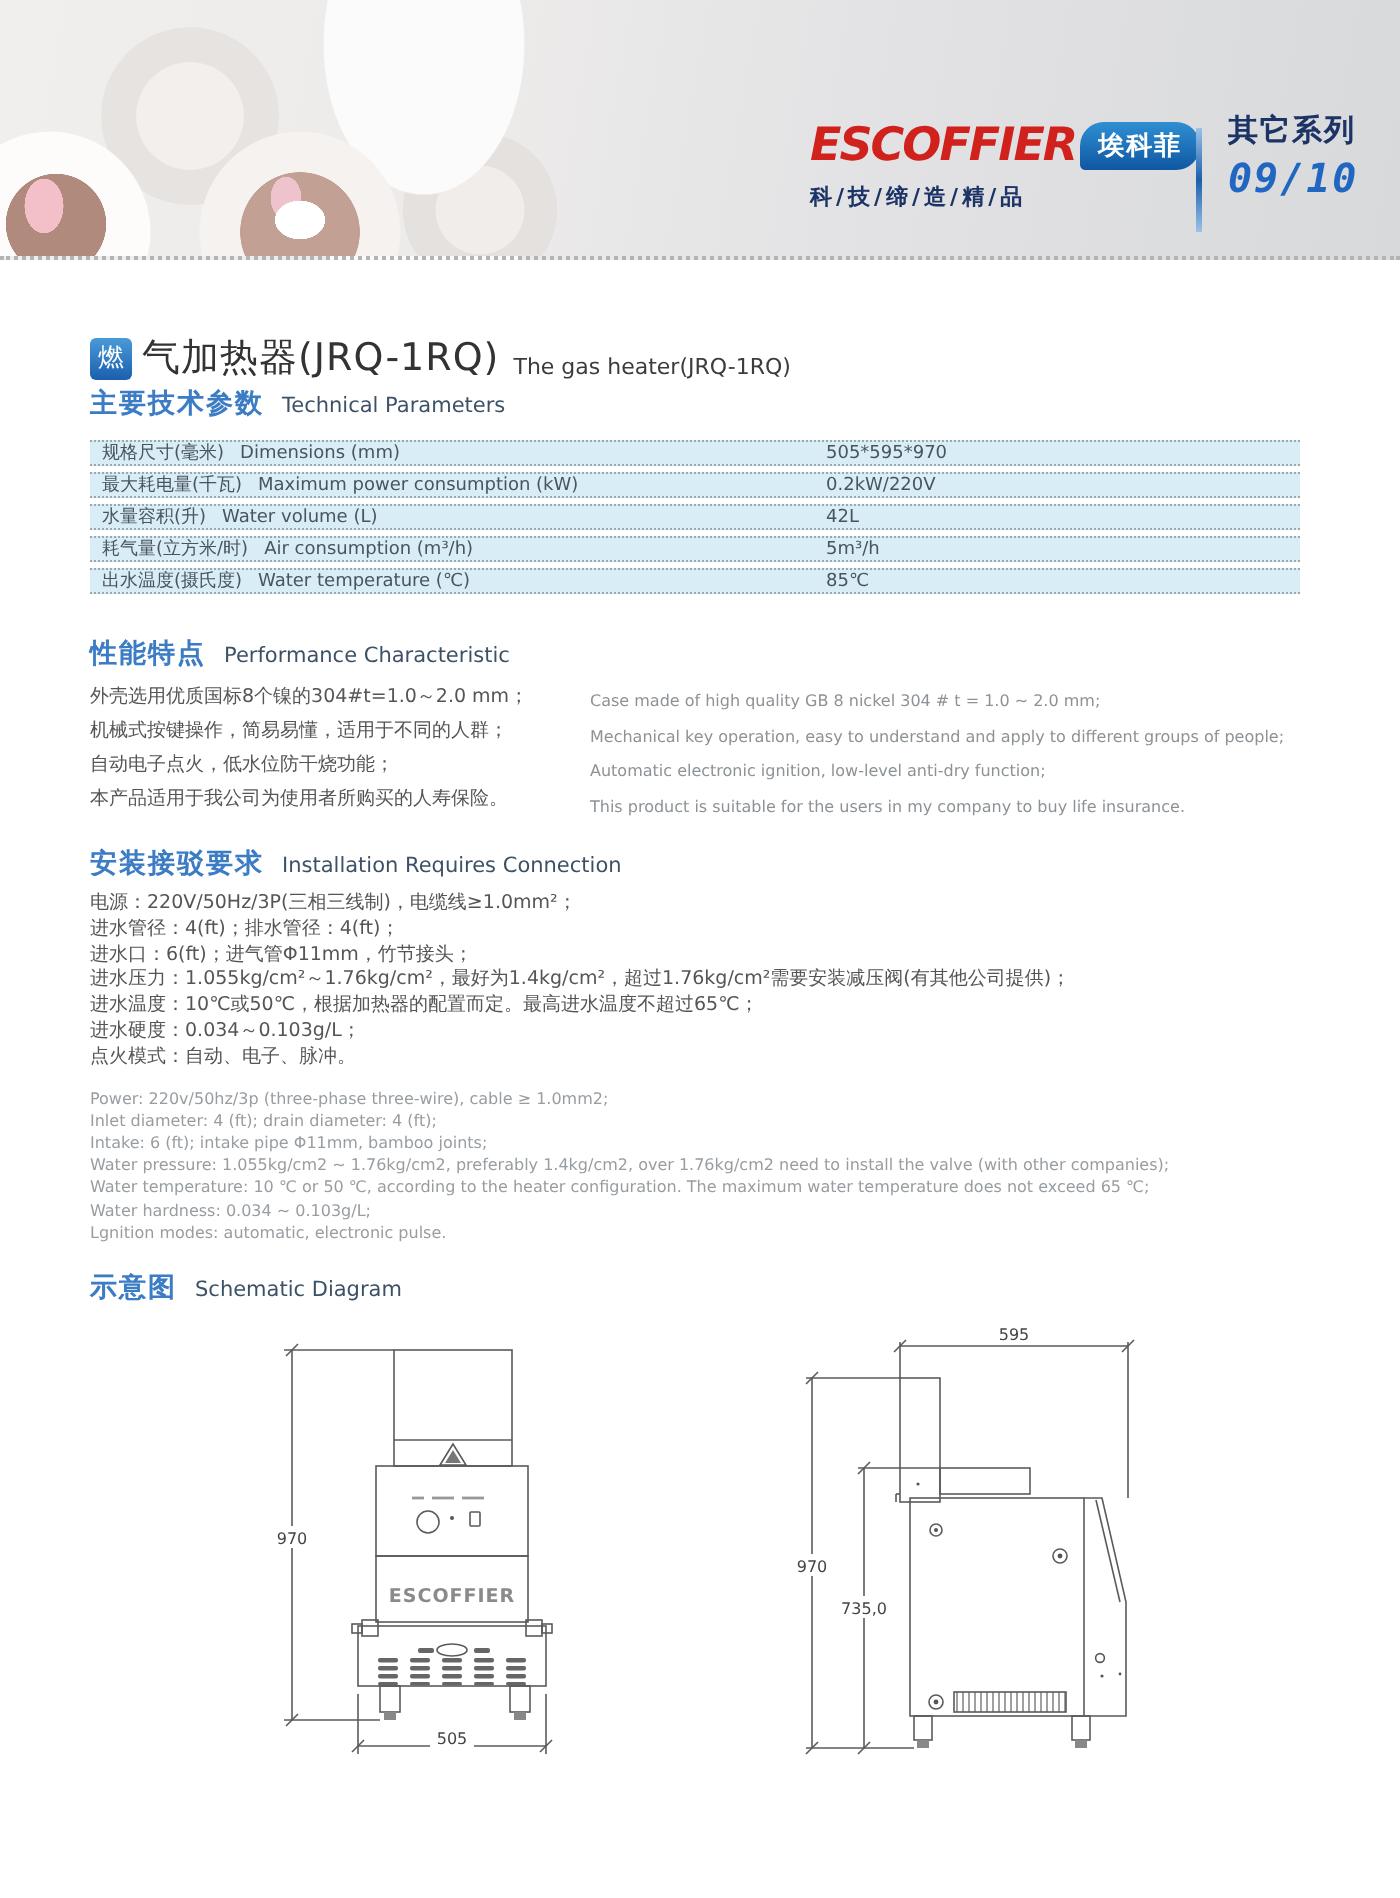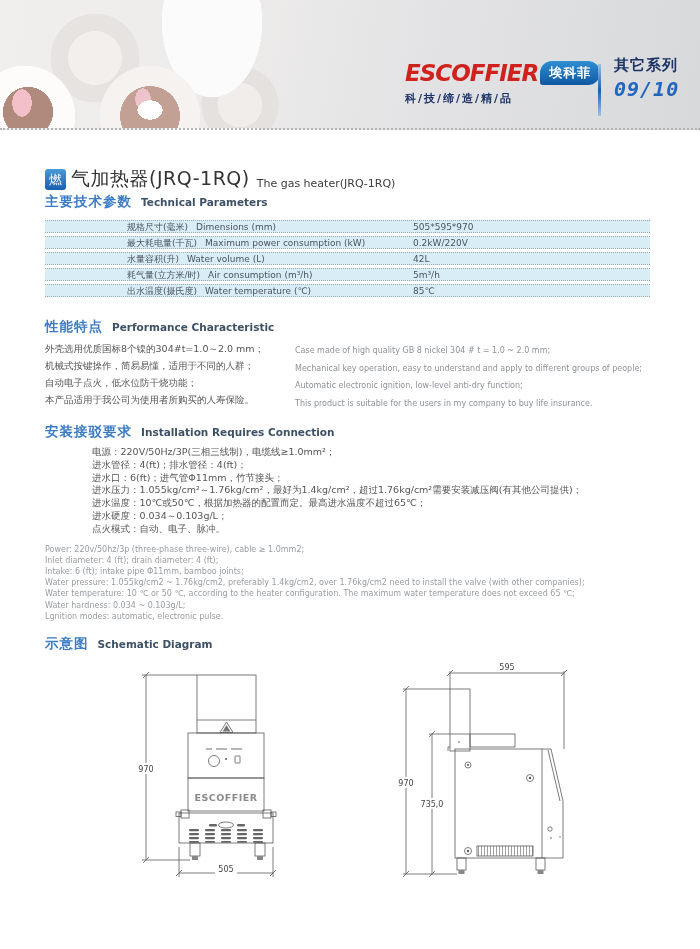--- a/index.html
+++ b/index.html
@@ -39,36 +39,36 @@
   .content{ position:relative; padding:0 40px 0 45px; }
 
   .title-row{ margin-top:36px; display:flex; align-items:flex-end; }
   .title-icon{ width:21px; height:21px; border-radius:3px; background:linear-gradient(180deg,#4a9ad8,#1a5fae);
     color:#fff; font-size:13px; line-height:21px; text-align:center; margin-right:5px; align-self:center; }
   .title-cn{ font-size:19px; color:#333; letter-spacing:0.5px; font-weight:500; }
   .title-en{ font-size:11px; color:#3c3c3c; margin-left:7px; padding-bottom:2px; }
 
   .sec-head{ display:flex; align-items:baseline; }
   .sec-cn{ color:#3b7cc4; font-weight:bold; font-size:13.5px; letter-spacing:1px; }
-  .sec-en{ color:#3d5166; font-weight:bold; font-size:10.5px; margin-left:9px;text-align:right; }
+  .sec-en{ color:#3d5166; font-weight:normal; font-size:10.5px; margin-left:9px;text-align:right; }
   .mt13{margin-top:1px;} .mt8{margin-top:21px;} .mt10{margin-top:11px;} .mt12{margin-top:13px;}
 
   .tech-table{ margin-top:9px; width:605px; }
   .t-row{ position:relative; height:13px; line-height:12px; background:#d9edf7;
     border-top:1px dotted #98a8b0; border-bottom:1px dotted #98a8b0; margin-bottom:3px;
     font-size:9px; color:#49545e; }
-  .t-label{ padding-left:34px;margin-left:48px; }
+  .t-label{ padding-left:6px; }
   .t-cn{ margin-right:8px; }
   .t-val{ position:absolute; left:368px; top:0; }
 
   .two-col{ display:flex; margin-top:4px; }
   .col-cn{ width:250px; font-size:9.5px; color:#555; line-height:17px; }
   .col-en{ width:365px; font-size:8px; color:#8d9296; line-height:17.5px; padding-top:2px; }
 
-  .install-cn{ margin-top:5px; font-size:9.5px; color:#555; line-height:12.8px;margin-left:47px; }
+  .install-cn{ margin-top:5px; font-size:9.5px; color:#555; line-height:12.8px; }
   .install-en{ margin-top:8px; font-size:8px; color:#989da1; line-height:11.2px; }
 
   .diagrams{ margin-top:8px; display:flex; }
   .front-wrap{ margin-left:75px; }
   .side-wrap{ margin-left:10px; }
   svg text{ font-family:"DejaVu Sans","Liberation Sans",sans-serif; }
   .dim-text{ font-size:8px; fill:#444; }
   .brand-sch{ font-size:9.5px; font-weight:bold; fill:#8a8a8a; letter-spacing:0.5px; }
 </style>
 </head>

